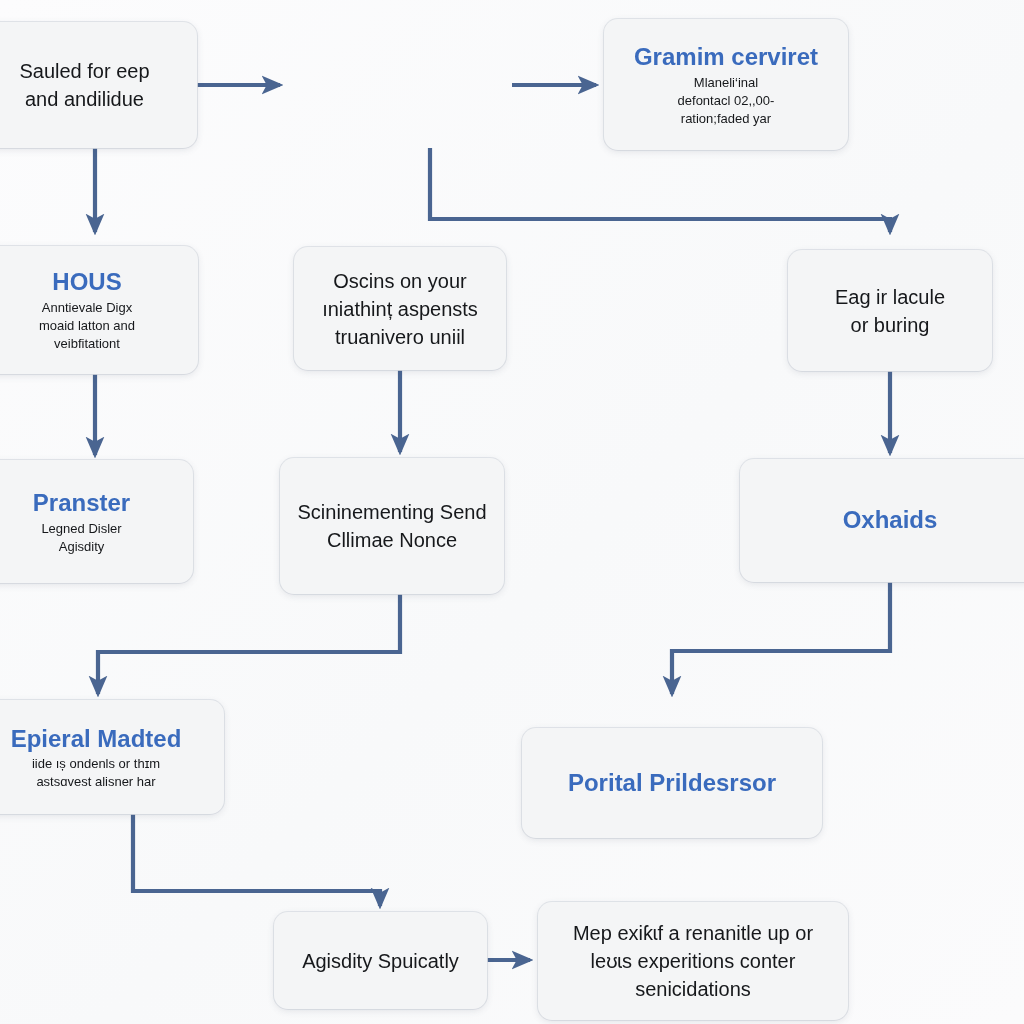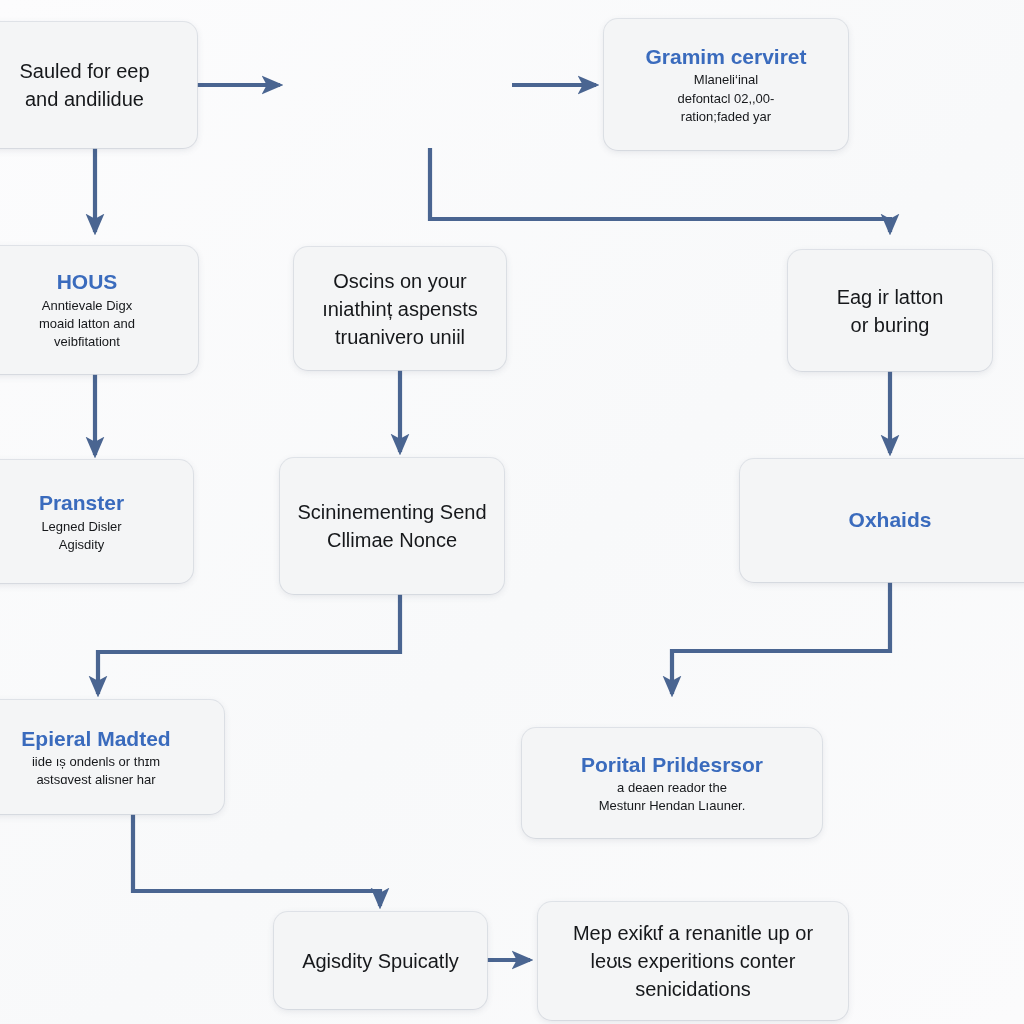--- a/index.html
+++ b/index.html
@@ -39,21 +39,21 @@
     display: flex;
     flex-direction: column;
     align-items: center;
     justify-content: center;
     text-align: center;
     padding: 8px 10px;
     color: #16181b;
   }
   .node-title {
     font-weight: bold;
-    font-size: 21px;
+    font-size: 24px;
     line-height: 1.36;
     color: #3a6bbd;
     white-space: nowrap;
   }
   .node-body {
     font-size: 13px;
     line-height: 1.40;
     color: #16181b;
     white-space: pre-line;
   }
@@ -118,21 +118,21 @@
 veibfitationt</div>
   </div>
 
   <div class="node plain" style="left:294px; top:247px; width:212px; height:123px;">
     <div class="node-body">Oscins on your
 ıniathinț aspensts
 truanivero uniil</div>
   </div>
 
   <div class="node plain" style="left:788px; top:250px; width:204px; height:121px;">
-    <div class="node-body">Eag ir latton
+    <div class="node-body">Eag ir lacule
 or buring</div>
   </div>
 
   <div class="node" style="left:-30px; top:460px; width:223px; height:123px;">
     <div class="node-title">Pranster</div>
     <div class="node-body">Legned Disler
 Agisdity</div>
   </div>
 
   <div class="node plain" style="left:280px; top:458px; width:224px; height:136px;">
@@ -145,22 +145,20 @@
   </div>
 
   <div class="node" style="left:-32px; top:700px; width:256px; height:114px;">
     <div class="node-title">Epieral Madted</div>
     <div class="node-body">iide ıș ondenls or thɪm
 astsɑvest alisner har</div>
   </div>
 
   <div class="node" style="left:522px; top:728px; width:300px; height:110px;justify-content:center;">
     <div class="node-title">Porital Prildesrsor</div>
-    <div class="node-body">a deaen reador the
-Mestunr Hendan Lıauner.</div>
   </div>
 
   <div class="node plain" style="left:274px; top:912px; width:213px; height:97px;">
     <div class="node-body">Agisdity Spuicatly</div>
   </div>
 
   <div class="node plain" style="left:538px; top:902px; width:310px; height:118px;">
     <div class="node-body">Mep exiƙɩf a renanitle up or
 leʊɩs experitions conter
 senicidations</div>

